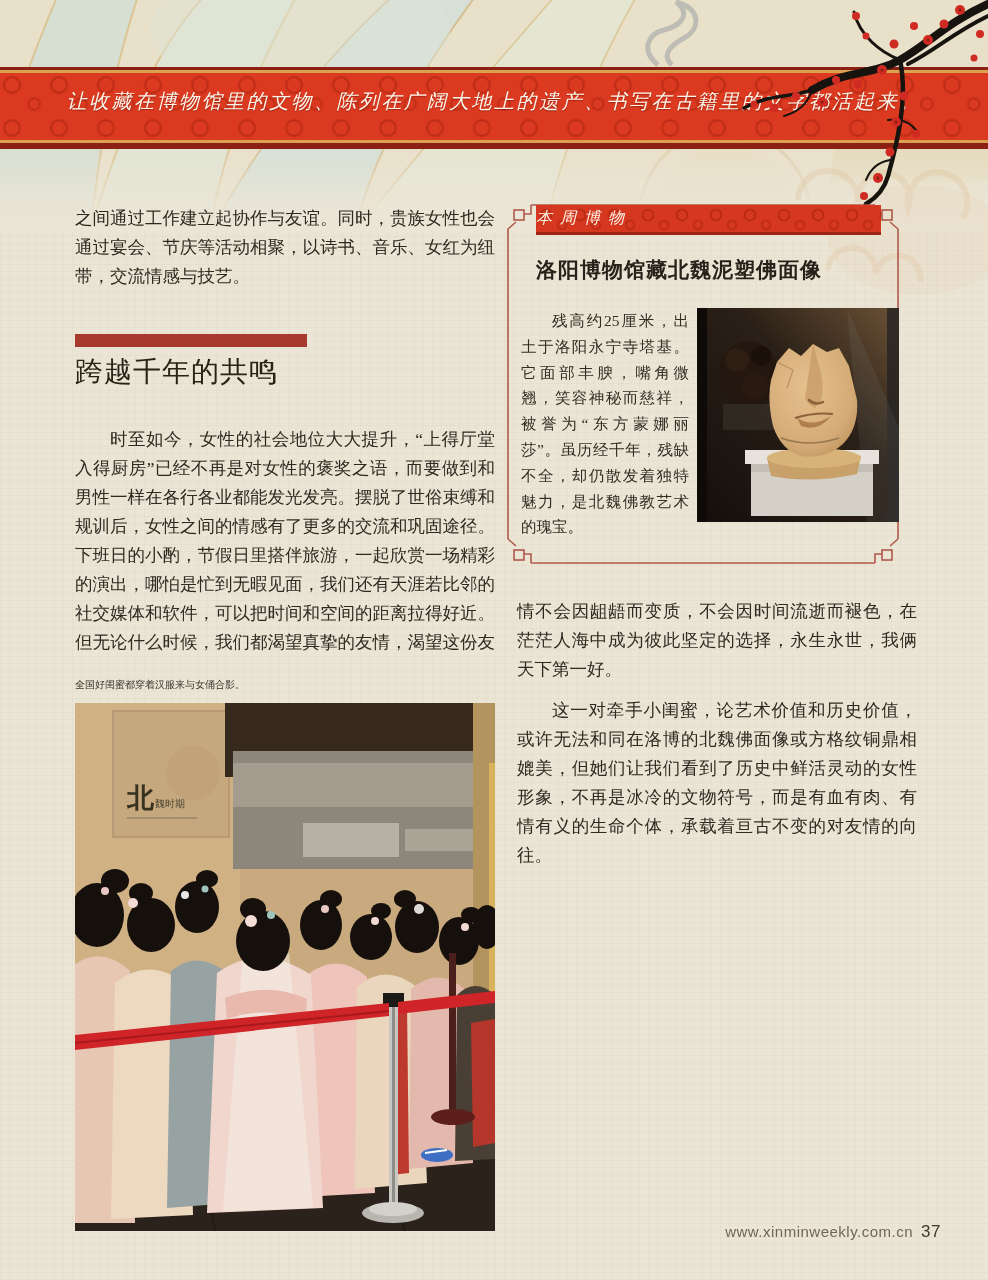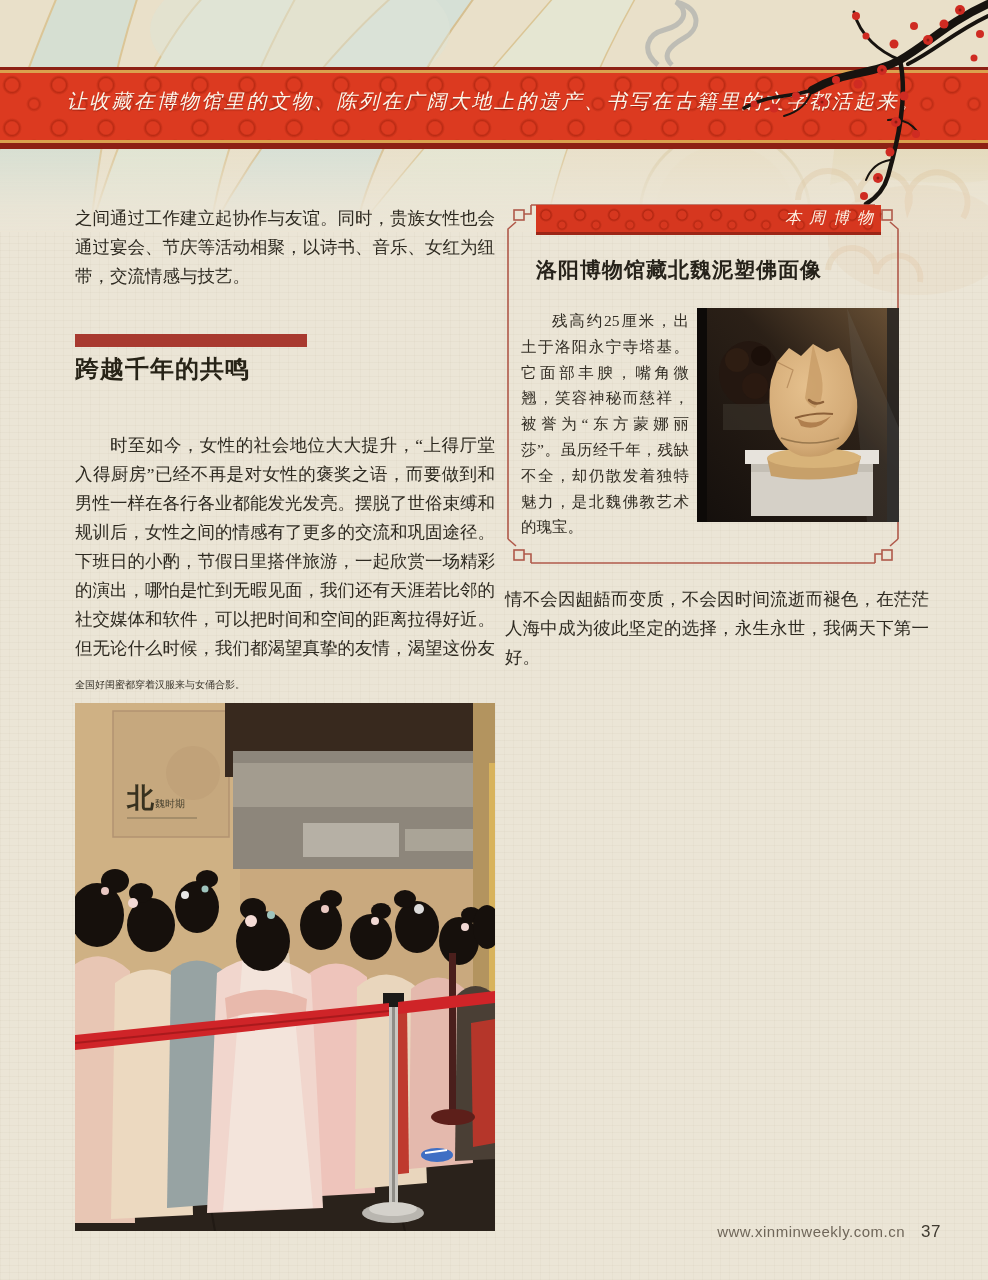--- a/index.html
+++ b/index.html
@@ -41,56 +41,56 @@
 
   
   .left-col { position:absolute; left:75px; top:200px; width:420px; }
   .right-col { position:absolute; left:505px; top:200px; width:424px; }
 
   .body-text { font-size:17.5px; line-height:29px; color:#2e2a21; text-align:justify; }
   .indent { text-indent:2em; }
 
   .intro-p { position:absolute; left:0; top:5px; width:420px;font-family:Liberation Mono, monospace; }
   .red-bar { position:absolute; left:0; top:134px; width:232px; height:13px; background:#a8392f; }
-  .section-h { position:absolute; left:0; top:153px; font-size:24px; font-weight:bold; color:#272317; letter-spacing:1px; }
-  .body-p { position:absolute; left:0; top:231px; width:420px; }
+  .section-h { position:absolute; left:0; top:153px; font-size:28px; font-weight:normal; color:#272317; letter-spacing:1px; }
+  .body-p { position:absolute; left:0; top:225px; width:420px; }
   .caption { position:absolute; left:0; top:478px; width:420px;
     font-family:"Liberation Sans", sans-serif; font-size:10px; color:#39342b; }
   .crowd-photo { position:absolute; left:0; top:503px; width:420px; height:528px; display:block; }
 
   
   .side-box { position:absolute; left:0; top:0; width:424px; height:380px; }
   .frame-svg { position:absolute; left:0; top:1px; width:408px; height:368px; }
   .side-banner {
     position:absolute; left:31px; top:5px; width:345px; height:27px;
     background-color:#d6371f;
     background-image:
       radial-gradient(circle at 10px 10px, rgba(176,38,16,0) 4px, rgba(170,35,14,.8) 5px, rgba(176,38,16,0) 7px),
       radial-gradient(circle at 26px 20px, rgba(176,38,16,0) 3px, rgba(170,35,14,.7) 4px, rgba(176,38,16,0) 6px);
     background-size:34px 28px;
     box-shadow:0 3px 0 #9c2516;
-    color:#fdf4e6; text-align:right; font-size:16px; line-height:26px; letter-spacing:8px; font-style:italic;
+    color:#fdf4e6; text-align:left; font-size:16px; line-height:26px; letter-spacing:8px; font-style:italic;
   }
   .side-title { position:absolute; left:31px; top:56px; font-family:"Liberation Sans", sans-serif;
     font-size:21px; font-weight:bold; color:#26221a; letter-spacing:1px; }
   .side-row { position:absolute; left:16px; top:108px; width:378px; display:flex; gap:8px; }
   .side-body { width:168px; font-size:15.5px; line-height:25.8px; color:#332e25; text-align:justify; text-indent:2em; }
   .buddha-photo { width:202px; height:214px; flex:none; display:block; }
 
   .main-text { position:absolute; left:0; top:385px; width:424px; }
-  .main-text p { margin:0; }
+  .main-text p { margin:12px; }
   .seal {
     display:inline-block; width:20px; height:20px; background:#c1272d; color:#fff;
     font-family:"Liberation Sans", sans-serif; font-size:14px; line-height:20px; text-align:center;
     vertical-align:-3px; margin-left:8px; border-radius:2px;
   }
 
   .footer { position:absolute; right:47px; top:1222px; font-family:"Liberation Sans", sans-serif;
     color:#6f6659; font-size:15px; letter-spacing:.5px; }
-  .footer .pagenum { color:#3f3a30; font-size:17px; margin-left:16px; }
+  .footer .pagenum { color:#3f3a30; font-size:17px; margin-left:8px; }
 </style>
 </head>
 <body>
 
 <div class="page">
 
   <div class="header-art">
     <svg width="988" height="232" viewBox="0 0 988 232">
       <rect x="0" y="0" width="988" height="232" fill="#e9e0c9"></rect>
       <g opacity="0.75">
@@ -334,20 +334,21 @@
           <path d="M100,110 Q116,120 134,108 Q122,124 104,118 Z" fill="#b07f4e"></path>
           <path d="M98,110 Q118,104 136,106" fill="none" stroke="#8c6038" stroke-width="2"></path>
           <path d="M84,130 Q112,140 142,130" fill="none" stroke="#8a6a42" stroke-width="1.5" opacity="0.8"></path>
           <path d="M80,54 L96,62 L90,80" fill="none" stroke="#a3764a" stroke-width="1.2" opacity="0.6"></path>
         </svg>
       </div>
     </div>
 
     <div class="main-text body-text">
       <p>情不会因龃龉而变质，不会因时间流逝而褪色，在茫茫人海中成为彼此坚定的选择，永生永世，我俩天下第一好。</p>
+      <p class="indent">这一对牵手小闺蜜，论艺术价值和历史价值，或许无法和同在洛博的北魏佛面像或方格纹铜鼎相媲美，但她们让我们看到了历史中鲜活灵动的女性形象，不再是冰冷的文物符号，而是有血有肉、有情有义的生命个体，承载着亘古不变的对友情的向往。</p>
     </div>
   </div>
 
   <div class="footer">
     <span>www.xinminweekly.com.cn</span><span class="pagenum">37</span>
   </div>
 
 </div>
 
 </body></html>

